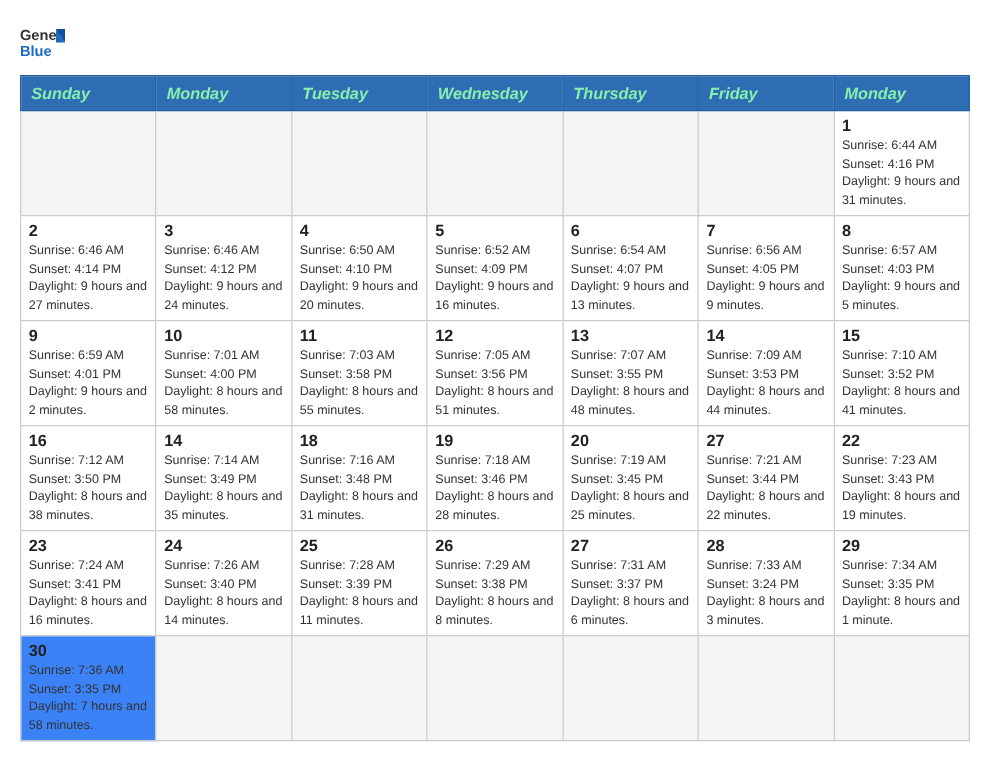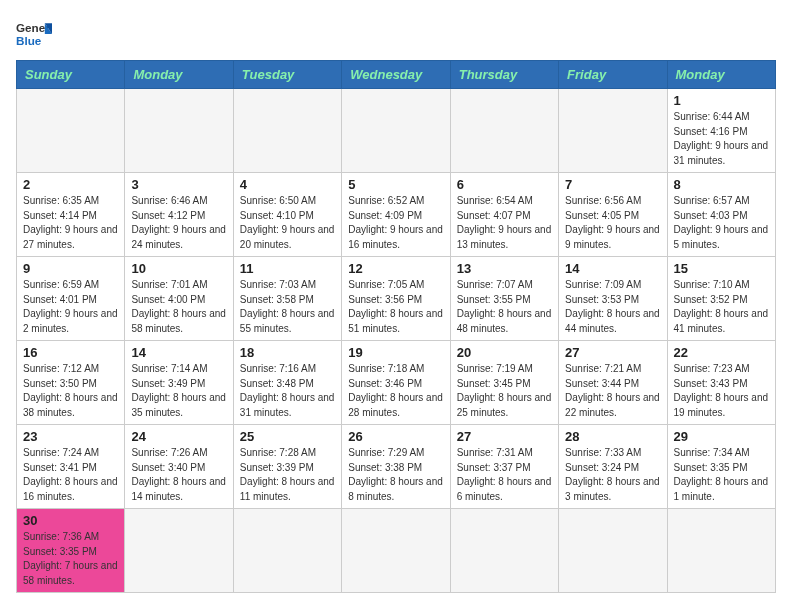--- a/index.html
+++ b/index.html
@@ -72,21 +72,21 @@
     }
     .day-info {
       font-size: 10px;
       color: #333;
       line-height: 1.45;
     }
     .last-row td {
       background: #f5f5f5;
     }
     .last-row td.has-day {
-      background: #ec4899;
+      background: #3b82f6;
       margin-left: 18px;
     }
   </style>
 </head>
 <body>
 
 <div class="header-area">
   <div class="logo">
     <svg class="logo-icon" viewBox="0 0 40 40">
       <text x="0" y="18" font-size="13" font-weight="bold" fill="#333" font-family="Arial">General</text>
@@ -124,21 +124,21 @@
         <td>
           <div class="day-number">1</div>
           <div class="day-info">Sunrise: 6:44 AM
 Sunset: 4:16 PM
 Daylight: 9 hours and 31 minutes.</div>
         </td>
       </tr>
       <tr>
         <td>
           <div class="day-number">2</div>
-          <div class="day-info">Sunrise: 6:35 AM
+          <div class="day-info">Sunrise: 6:46 AM
 Sunset: 4:14 PM
 Daylight: 9 hours and 27 minutes.</div>
         </td>
         <td>
           <div class="day-number">3</div>
           <div class="day-info">Sunrise: 6:46 AM
 Sunset: 4:12 PM
 Daylight: 9 hours and 24 minutes.</div>
         </td>
         <td>

